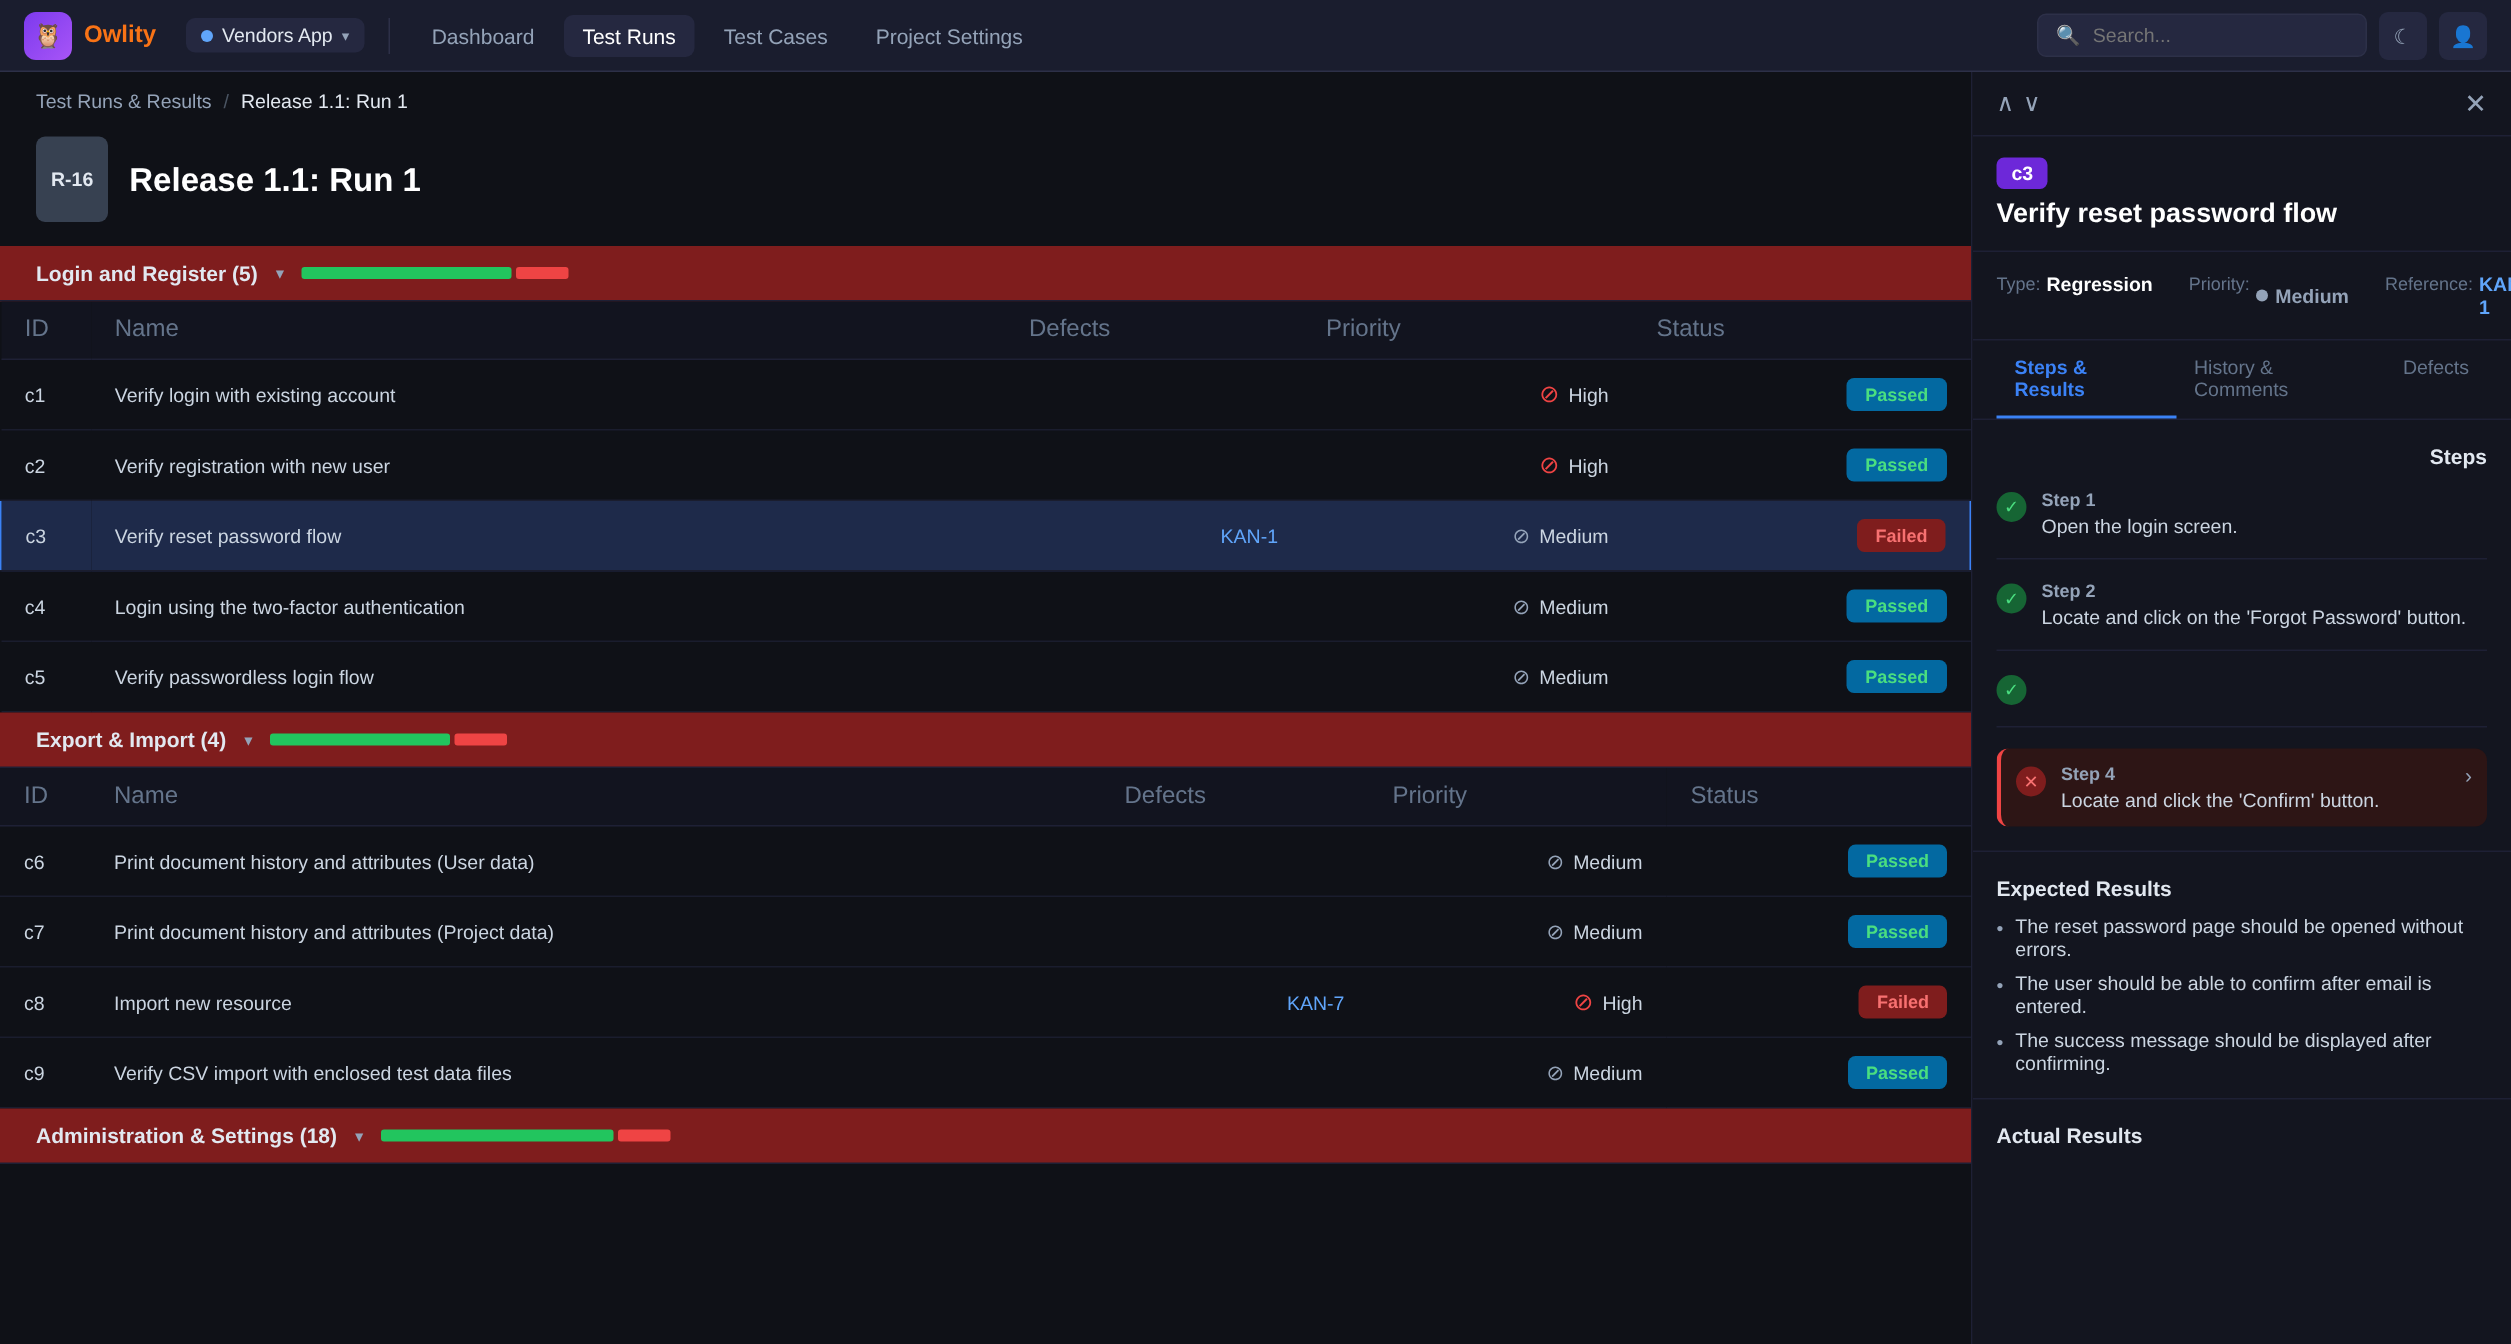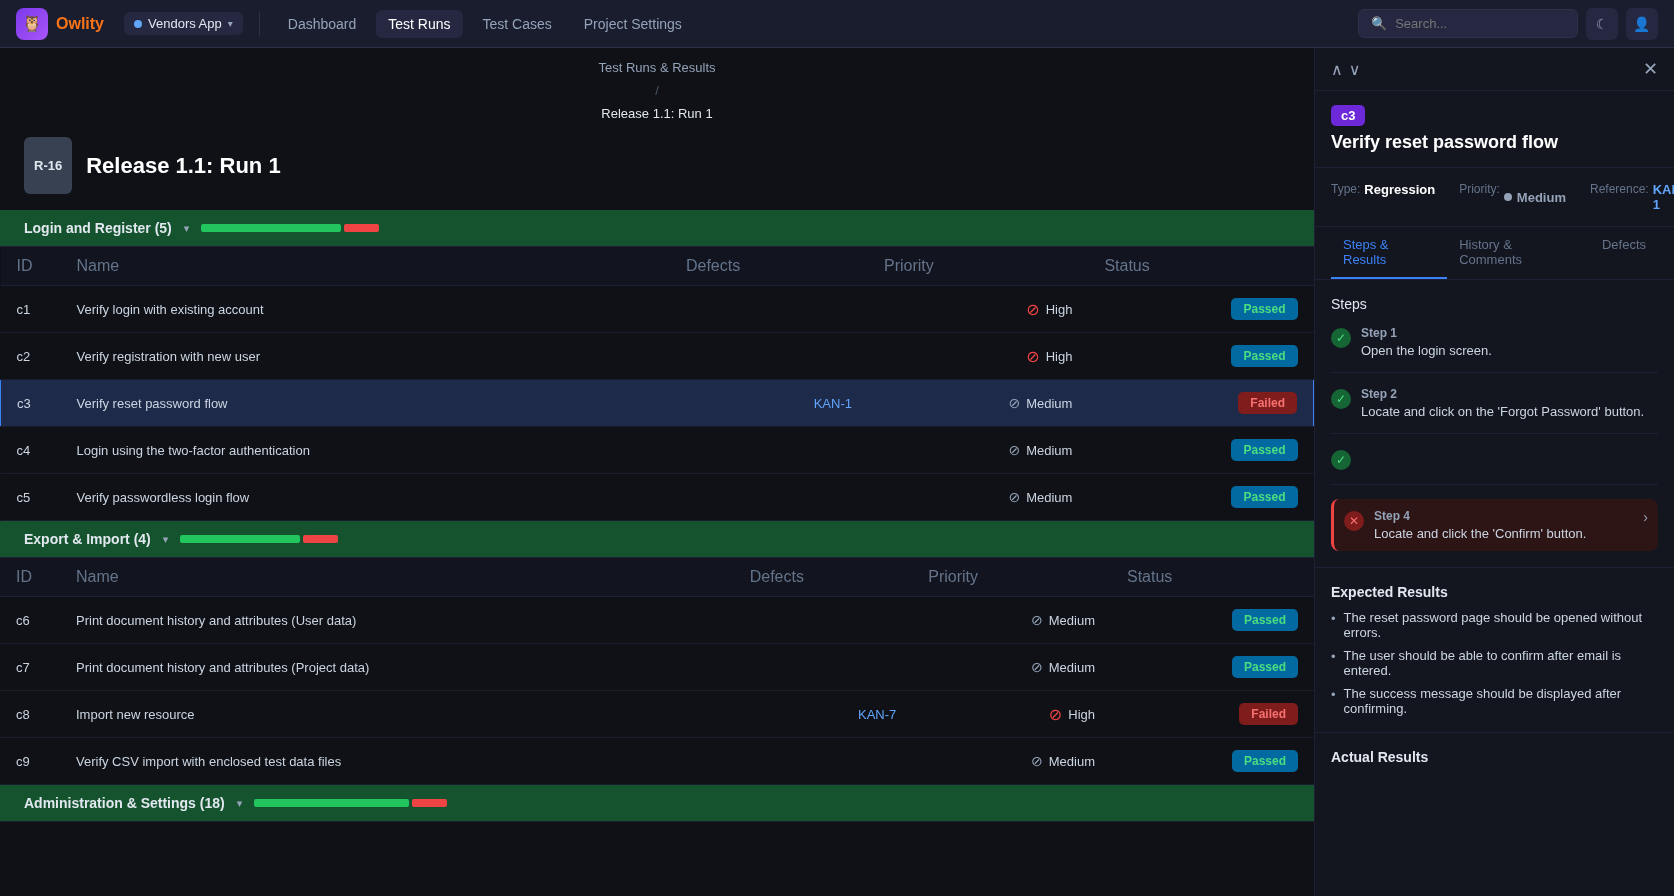--- a/index.html
+++ b/index.html
@@ -26,32 +26,32 @@
     .search-box input { background: none; border: none; color: #94a3b8; font-size: 13px; outline: none; width: 100%; }
     .icon-btn { width: 32px; height: 32px; background: #252840; border-radius: 6px; display: flex; align-items: center; justify-content: center; cursor: pointer; color: #94a3b8; font-size: 14px; }
 
     
     .app-body { display: flex; height: calc(896px - 48px); }
 
     
     .main { flex: 1; overflow-y: auto; background: #0f1117; }
 
     
-    .breadcrumb { display: flex; align-items: center; gap: 8px; padding: 12px 24px; color: #94a3b8; font-size: 13px; flex-direction: column; }
+    .breadcrumb { display: flex; align-items: center; gap: 8px; padding: 12px 24px; color: #94a3b8; font-size: 13px; }
     .breadcrumb a { color: #94a3b8; text-decoration: none; }
     .breadcrumb .sep { color: #4b5563; }
     .breadcrumb .current { color: #e2e8f0; }
 
     
     .run-header { display: flex; align-items: center; gap: 14px; padding: 4px 24px 16px; }
     .run-badge { background: #374151; color: #e2e8f0; border-radius: 6px; padding: 21px 10px; font-size: 13px; font-weight: 600; }
     .run-title { font-size: 22px; font-weight: 700; color: #fff; }
 
     
-    .group-header { display: flex; align-items: center; gap: 12px; padding: 10px 24px; background: #14532d; border-bottom: 1px solid #1e2035; cursor: pointer; }
+    .group-header { display: flex; align-items: center; gap: 12px; padding: 10px 24px; background: #7f1d1d; border-bottom: 1px solid #1e2035; cursor: pointer; }
     .group-name { font-weight: 600; color: #e2e8f0; font-size: 14px; }
     .group-chevron { color: #94a3b8; font-size: 11px; }
     .progress-bar-wrap { display: flex; gap: 3px; align-items: center; }
     .progress-green { height: 8px; background: #22c55e; border-radius: 2px; }
     .progress-red { height: 8px; background: #ef4444; border-radius: 2px; }
 
     
     .test-table { width: 100%; border-collapse: collapse; }
     .test-table thead tr { background: #12141f; border-bottom: 1px solid #1e2035; }
     .test-table th { padding: 10px 16px; text-align: left; color: #64748b; font-size: 16px; font-weight: 500; }
@@ -80,25 +80,25 @@
     .meta-block { display: flex; gap: 4px; }
     .meta-label { color: #64748b; font-size: 12px; }
     .meta-value { color: #ffffff; font-size: 13px; font-weight: 600; }
     .meta-value-link { color: #60a5fa; font-size: 13px; font-weight: 600; text-decoration: none; }
     .meta-value-medium { display: flex; align-items: center; gap: 5px; color: #94a3b8; font-size: 13px; font-weight: 600; }
     .medium-dot { width: 8px; height: 8px; background: #94a3b8; border-radius: 50%; }
 
     
     .panel-tabs { display: flex; border-bottom: 1px solid #1e2035; padding: 0 16px; }
     .panel-tab { padding: 10px 12px; font-size: 13px; color: #64748b; cursor: pointer; border-bottom: 2px solid transparent; }
-    .panel-tab.active { color: #3b82f6; border-bottom-color: #3b82f6; font-weight: 400; }
+    .panel-tab.active { color: #3b82f6; border-bottom-color: #3b82f6; font-weight: 700; }
 
     
     .steps-section { padding: 16px; }
-    .steps-title { font-size: 14px; font-weight: 400; color: #e2e8f0; margin-bottom: 14px; }
+    .steps-title { font-size: 14px; font-weight: 700; color: #e2e8f0; margin-bottom: 14px; text-align: right; }
     .step-item { display: flex; gap: 10px; margin-bottom: 14px; padding-bottom: 14px; border-bottom: 1px solid #1e2035; }
     .step-item:last-child { border-bottom: none; }
     .step-icon { width: 20px; height: 20px; border-radius: 50%; display: flex; align-items: center; justify-content: center; flex-shrink: 0; margin-top: 2px; font-size: 12px; }
     .step-icon-pass { background: #166534; color: #4ade80; }
     .step-icon-fail { background: #7f1d1d; color: #f87171; }
     .step-content { flex: 1; }
     .step-label { font-size: 12px; font-weight: 600; color: #94a3b8; margin-bottom: 3px; }
     .step-text { font-size: 13px; color: #cbd5e1; }
     .step-item-fail { background: #2d1515; border-radius: 8px; padding: 10px; border-left: 3px solid #ef4444; display: flex; align-items: flex-start; gap: 10px; }
     .step-expand { margin-left: auto; color: #94a3b8; cursor: pointer; }

